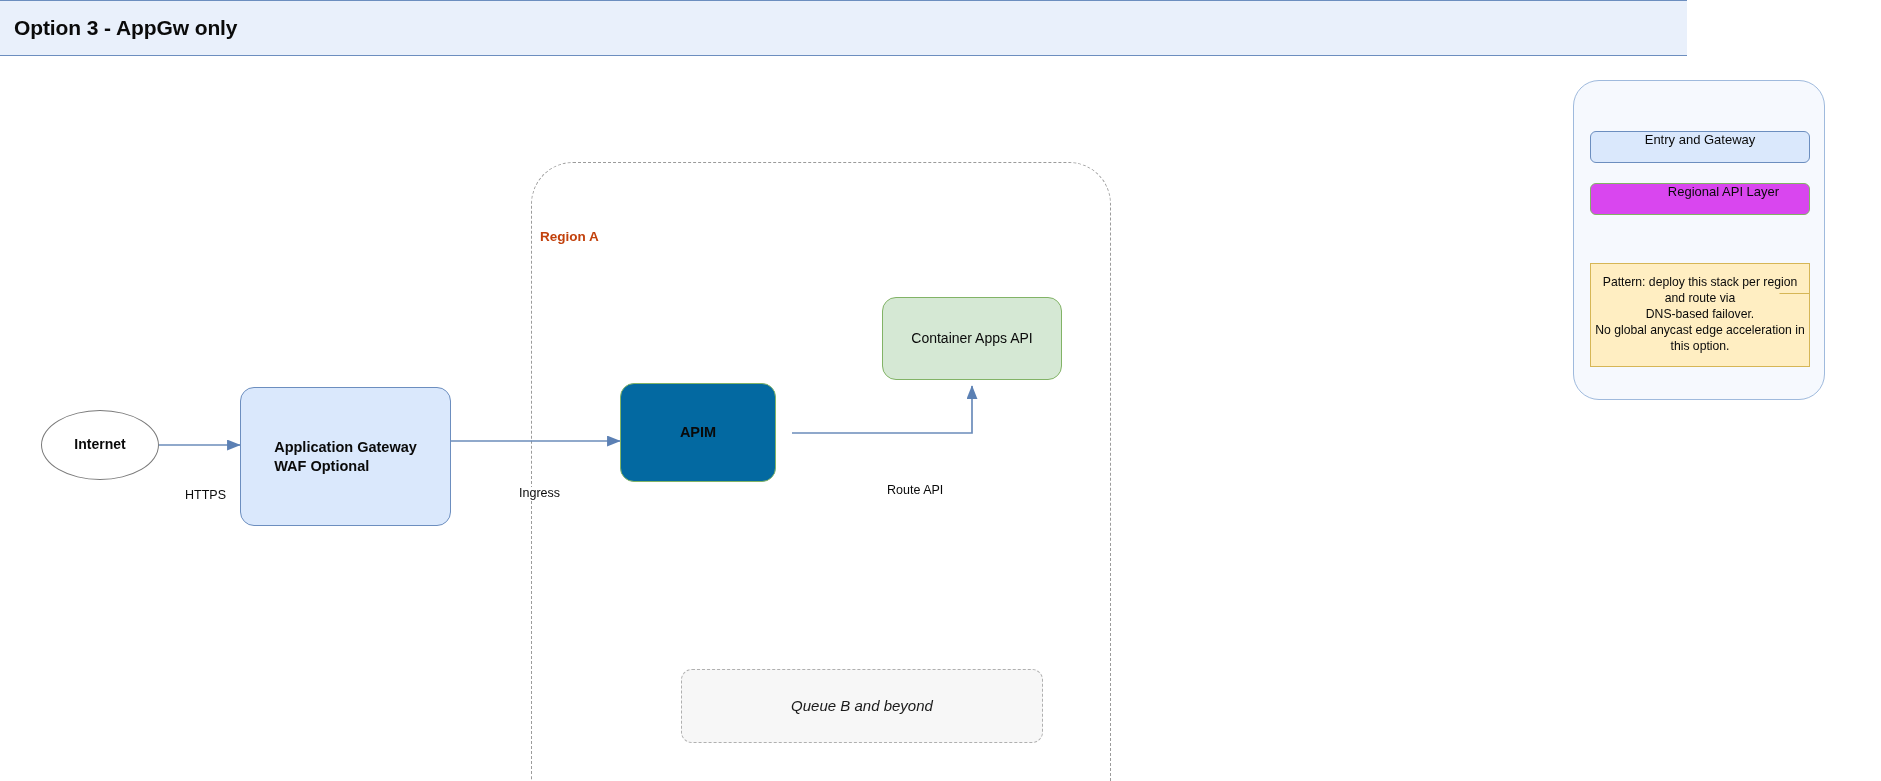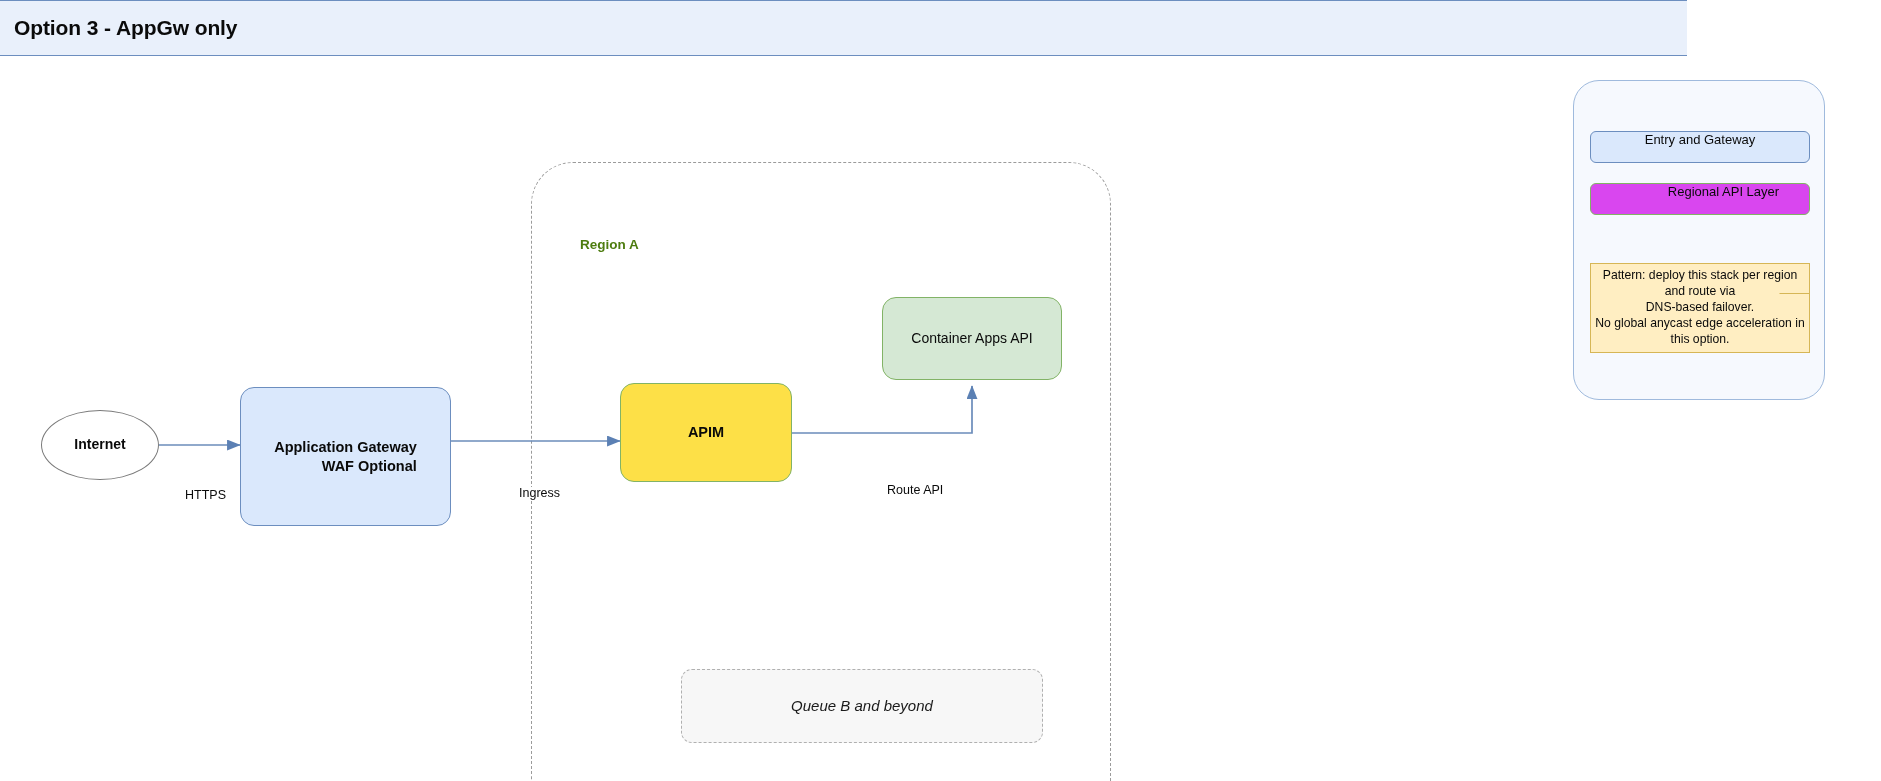--- a/index.html
+++ b/index.html
@@ -56,36 +56,35 @@
     width: 580px;
     height: 670px;
     box-sizing: border-box;
     border: 1.5px dashed #9b9b9b;
     border-radius: 42px;
     background: transparent;
   }
   #region-a-label {
     position: absolute;
     left: 540px;
-    top: 181px;
+    top: 173px;
     font-size: 13.5px;
     font-weight: bold;
-    color: #4d7c0f;
+    color: #c2410c;
     white-space: nowrap;
-    margin-left: 40px;
   }
 
   
   .node {
     position: absolute;
     box-sizing: border-box;
     display: flex;
     align-items: center;
     justify-content: center;
-    text-align: right;
+    text-align: left;
     font-size: 14.5px;
     color: #0a0a0a;
     line-height: 1.28;
   }
 
   #node-internet {
     left: 41px;
     top: 354px;
     width: 118px;
     height: 70px;
@@ -103,25 +102,25 @@
     height: 139px;
     border: 1.4px solid #6c8ebf;
     border-radius: 14px;
     background: #dae8fc;
     font-weight: bold;
   }
 
   #node-apim {
     left: 620px;
     top: 327px;
-    width: 172px;
+    width: 156px;
     height: 99px;
     border: 1.4px solid #82b366;
     border-radius: 14px;
-    background: #fde047;
+    background: #0369a1;
     font-weight: bold;
   }
 
   #node-containerapps {
     left: 882px;
     top: 241px;
     width: 180px;
     height: 83px;
     border: 1.4px solid #82b366;
     border-radius: 14px;
@@ -207,21 +206,21 @@
     top: 138px;
     background: #fadfd0;
     border: 1.2px solid #d79b6e;
   }
 
   #legend-note {
     position: absolute;
     left: 16px;
     top: 182px;
     width: 220px;
-    height: 90px;
+    height: 104px;
     box-sizing: border-box;
     background: #ffeec2;
     border: 1.2px solid #d6b656;
     display: flex;
     align-items: center;
     justify-content: center;
   }
   #legend-note-fold {
     position: absolute;
     right: -1px;

